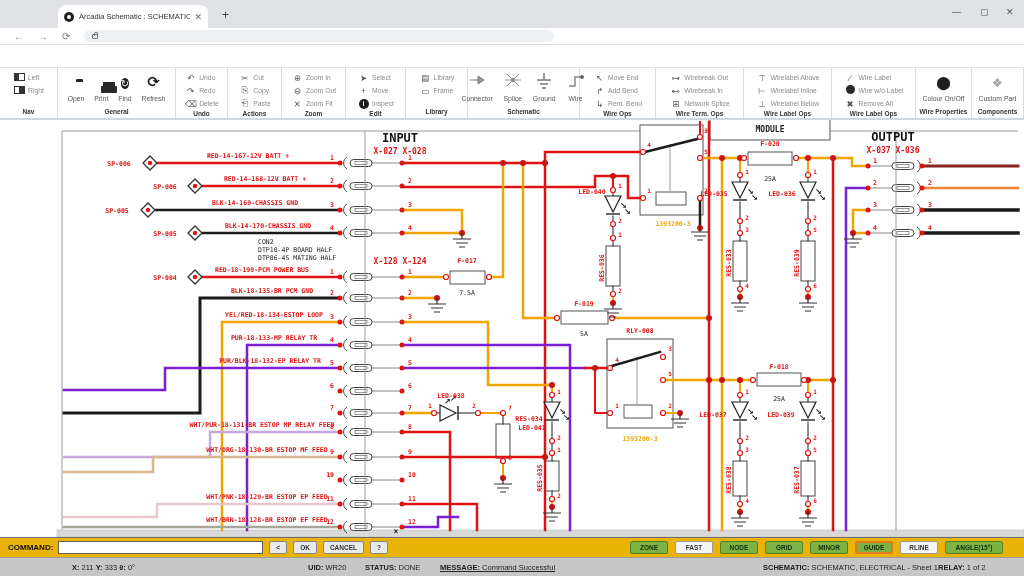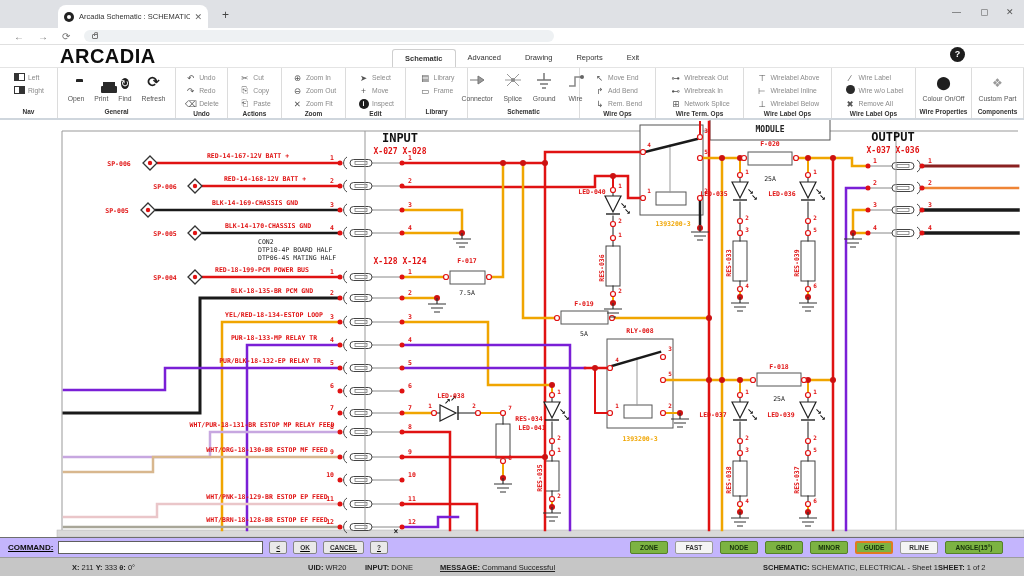--- a/index.html
+++ b/index.html
@@ -59,22 +59,22 @@
   .g-puzzle{font-size:12px;color:#9a9a9a;}
   .i-halfL{width:11px;height:8px;border:1px solid #333;display:inline-block;background:linear-gradient(to right,#333 50%,#fff 50%);}
   .i-halfR{width:11px;height:8px;border:1px solid #333;display:inline-block;background:linear-gradient(to right,#fff 50%,#333 50%);}
   .i-inspect{width:10px;height:10px;border-radius:50%;background:#1d1d1d;color:#fff;font-size:7px;line-height:10px;text-align:center;display:inline-block;font-weight:bold;}
   .i-dark{width:9px;height:9px;border-radius:50%;background:#2a2a2a;display:inline-block;}
 
   
   #canvas { position:absolute; left:0; top:120px; width:1024px; height:417px; background:#fff; }
 
   
-  #cmdbar { position:absolute; left:0; top:537px; width:1024px; height:20px; background:#c4b5fd;
-    border-top:1px solid #6e6e6e; display:flex; align-items:center;text-decoration:underline; }
+  #cmdbar { position:absolute; left:0; top:537px; width:1024px; height:20px; background:#eab308;
+    border-top:1px solid #6e6e6e; display:flex; align-items:center; }
   #cmdlabel { font-size:8px; font-weight:bold; color:#0e0e0e; margin-left:8px; }
   #cmdinput { margin-left:5px; width:205px; height:13px; background:#fff; border:1px solid #5f5f5f; font-size:8px;}
   .cbtn { height:13px; background:#e9e9e9; border:1px solid #858585; font-size:6.5px; color:#333;
     font-weight:bold; margin-left:6px; padding:0 6px; display:flex; align-items:center; border-radius:2px;}
   #toggles { position:absolute; left:630px; top:3px; display:flex; }
   .tbtn { height:13px; font-size:6.5px; font-weight:bold; display:flex; align-items:center; justify-content:center;
     margin-right:7px; border-radius:2px; padding:0 2px; }
   .tbtn.green { background:#7cb342; border:1px solid #55802a; color:#15300a; width:38px;}
   .tbtn.white { background:#f4f4f4; border:1px solid #9a9a9a; color:#333; width:38px;}
   .tbtn.guide { background:#7cb342; border:2px solid #e07b20; color:#15300a; width:38px;}
@@ -105,31 +105,20 @@
 
   <div id="addr">
     <span class="navg">←</span>
     <span class="navg">→</span>
     <span class="navg">⟳</span>
     <div class="addrpill">
       <span class="lock"></span>
     </div>
   </div>
 
-  <div id="apphdr">
-    <div id="logo">ARCADIA</div>
-    <div id="menu">
-        <div class="mtab active">Schematic</div>
-        <div class="mtab">Advanced</div>
-        <div class="mtab">Drawing</div>
-        <div class="mtab">Reports</div>
-        <div class="mtab">Exit</div>
-      </div>
-    <div id="help">?</div>
-  </div>
 
   <div id="ribbon">
       <div class="grp" style="width: 58px;">
         <div class="grp-items">
           <div class="col">
             <div class="sitem">
               <span class="ig"><span class="i-halfL"></span></span>
               <span class="lbl">Left</span>
             </div>
             <div class="sitem">
@@ -920,18 +909,18 @@
         <div class="tbtn guide">GUIDE</div>
         <div class="tbtn white">RLINE</div>
         <div class="tbtn green wide">ANGLE(15°)</div>
       </div>
   </div>
 
   <div id="statusbar">
     <span class="st" style="left:72px" id="st-coords"><b>X:</b> 211 <b>Y:</b> 333 <b>θ:</b> 0°</span>
   <span class="st" style="left: 207px; margin-top: 48px;"><b>MODE:</b>COMMAND</span>
       <span class="st" style="left: 308px;"><b>UID:</b> WR20</span>
-      <span class="st" style="left: 365px;"><b>INPUT:</b> DONE</span>
+      <span class="st" style="left: 365px;"><b>STATUS:</b> DONE</span>
       <span class="st" style="left: 440px; text-decoration: underline;"><b>MESSAGE:</b> Command Successful</span>
       <span class="st" style="left: 743px; padding-left: 20px;"><b>SCHEMATIC:</b> SCHEMATIC, ELECTRICAL - Sheet 1</span>
-      <span class="st" style="left: 938px;"><b>SHEET:</b> 1 of 2</span>
+      <span class="st" style="left: 938px;"><b>RELAY:</b> 1 of 2</span>
     </div>
 </div>
 
 </body></html>

